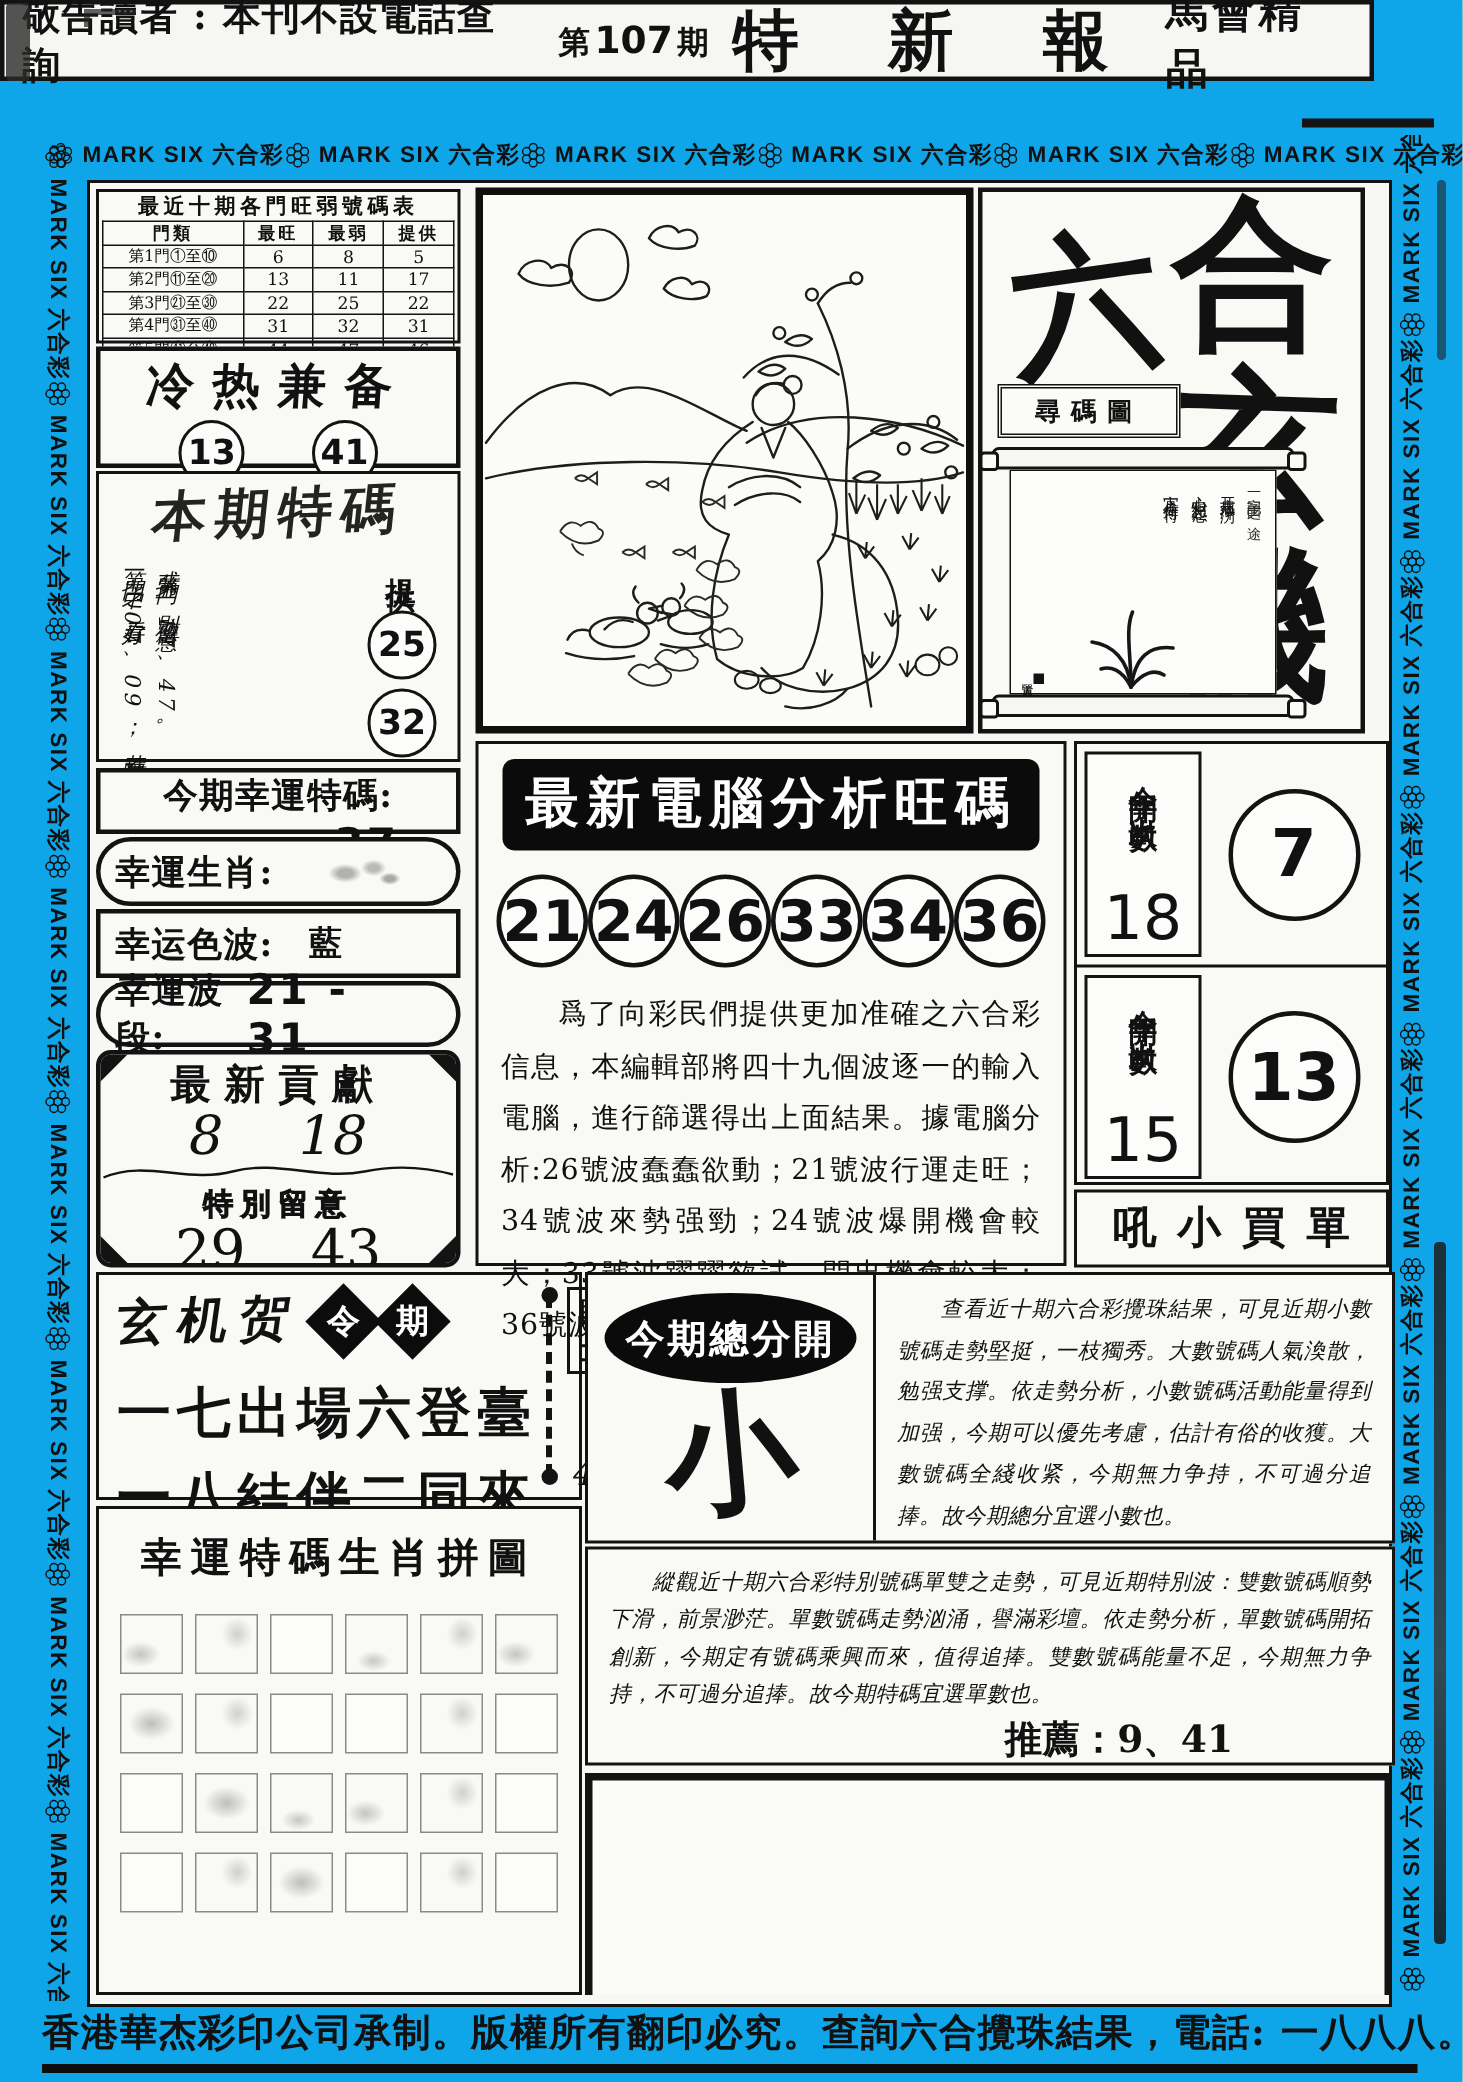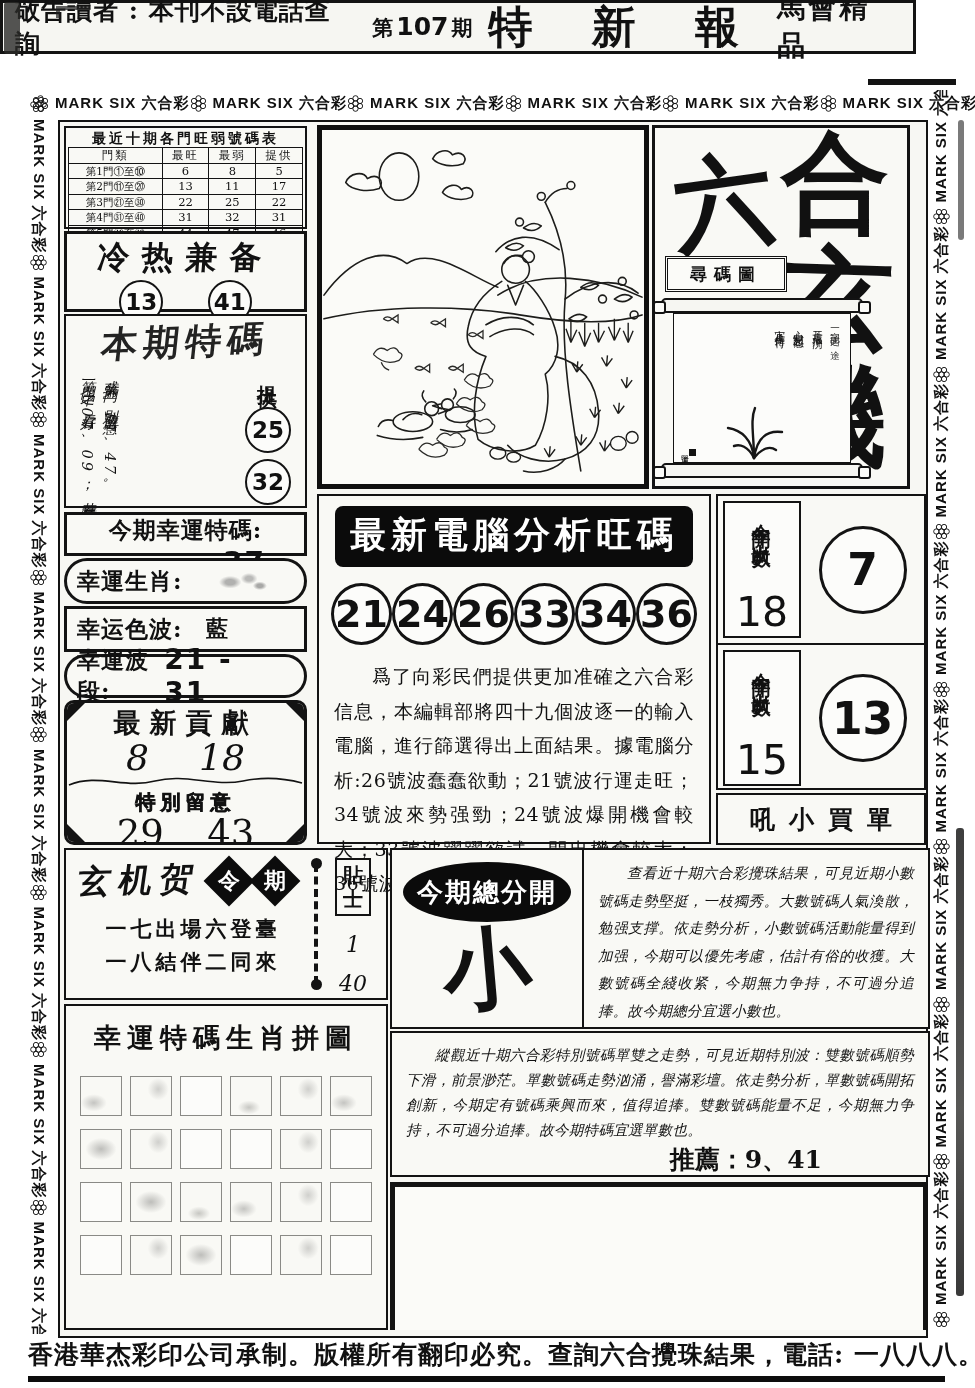--- a/index.html
+++ b/index.html
@@ -1,17 +1,17 @@
 <!DOCTYPE html>
 <html><head>
 <meta charset="utf-8">
 <style>
   html,body{margin:0;padding:0;}
   body{background:#b9b8b2;font-family:"Liberation Sans",sans-serif;color:#111;}
-  .page{position:relative;width:975px;height:1388px;background:#ffffff;overflow:hidden;
+  .page{position:relative;width:975px;height:1388px;background:#0ea5e9;overflow:hidden;
         box-shadow:0 0 8px rgba(0,0,0,.4);}
   .abs{position:absolute;}
   .box{position:absolute;border:2px solid #131313;background:#f9f9f5;box-sizing:border-box;}
 
   
   .corner-ink{left:4px;top:2px;width:16px;height:52px;background:#2a2a28;border-radius:3px;opacity:.8;}
   .corner-tick{left:56px;top:6px;width:30px;height:8px;border-left:4px solid #222;border-top:4px solid #222;opacity:.7;}
   .streak{left:956px;top:828px;width:8px;height:468px;background:linear-gradient(#1c1c1c,#3a3a38 60%,#161616);opacity:.85;border-radius:3px;}
   .streak2{left:958px;top:120px;width:6px;height:120px;background:#222;opacity:.6;border-radius:3px;}
   .ccc-mark{left:899px;top:1166px;font-size:11px;color:#444;letter-spacing:1px;}
@@ -37,21 +37,21 @@
   .flower{display:inline-flex;width:17px;height:17px;}
   .flower svg{width:17px;height:17px;}
 
   .main-frame{left:58px;top:120px;width:866px;height:1214px;border:2px solid #131313;background:#f7f7f3;}
 
   
   .gate-box{left:64px;top:126px;width:243px;height:103px;padding:1px 2px;}
   .gate-title{font-size:14px;font-weight:800;text-align:center;letter-spacing:3px;font-family:"DejaVu Serif",serif;line-height:18px;}
   table.gt{width:100%;border-collapse:collapse;}
   table.gt th,table.gt td{border:1px solid #131313;font-size:11.5px;text-align:center;padding:0;line-height:14.5px;font-family:"DejaVu Serif",serif;}
-  table.gt th{font-weight:400;letter-spacing:2px;}
+  table.gt th{font-weight:700;letter-spacing:2px;}
   table.gt td.g{font-size:10.5px;letter-spacing:0;}
 
   
   .cold-box{left:64px;top:231px;width:243px;height:81px;border-width:3px;}
   .cold-title{font-size:32px;font-weight:900;text-align:center;letter-spacing:12px;font-family:"DejaVu Serif",serif;margin-top:2px;transform:skewX(-4deg);}
   .cold-nums{display:flex;justify-content:space-around;margin:0 30px;}
   .circle-num{display:inline-flex;align-items:center;justify-content:center;border:2.5px solid #131313;border-radius:50%;
               background:#fcfcfa;font-weight:700;font-family:"DejaVu Sans",sans-serif;}
   .c40{width:40px;height:40px;font-size:23px;}
 
@@ -92,21 +92,21 @@
               -webkit-text-stroke:.6px #111;}
   .note-nums{display:flex;justify-content:space-around;padding:0 28px;font-size:37px;font-family:"DejaVu Serif",serif;line-height:36px;}
 
   
   .mystic{left:64px;top:848px;width:324px;height:152px;display:flex;padding:8px 8px 8px 12px;}
   .mystic-main{flex:1;}
   .mtitle-row{display:flex;align-items:center;}
   .mtitle{font-size:33px;font-weight:900;font-family:"DejaVu Serif",serif;letter-spacing:8px;transform:skewX(-10deg) rotate(-2deg);}
   .diamond{width:36px;height:36px;background:#0c0c0c;transform:rotate(45deg);margin-left:10px;display:flex;align-items:center;justify-content:center;}
   .diamond span{transform:rotate(-45deg);color:#fff;font-size:22px;font-weight:800;font-family:"DejaVu Serif",serif;}
-  .verses{margin-top:12px;font-size:21px;font-weight:900;letter-spacing:4px;font-family:Liberation Mono, monospace;line-height:1.55;white-space:nowrap;text-align:center;}
+  .verses{margin-top:12px;font-size:36px;font-weight:900;letter-spacing:4px;font-family:Liberation Serif, serif;line-height:1.55;white-space:nowrap;text-align:center;}
   .mdivider{width:0;border-left:4px dashed #131313;margin:6px 10px 6px 6px;position:relative;}
   .mdivider::before,.mdivider::after{content:"";position:absolute;left:-7.5px;width:11px;height:11px;background:#131313;border-radius:50%;}
   .mdivider::before{top:-6px;} .mdivider::after{bottom:-6px;}
   .tip-col{width:50px;text-align:center;}
   .tip-label{border:2px solid #131313;width:32px;margin:0 auto;font-size:20px;font-weight:800;font-family:"DejaVu Serif",serif;line-height:1.2;padding:3px 0;}
   .tip-nums{margin-top:10px;font-size:22px;font-style:italic;font-family:"DejaVu Serif",serif;line-height:1.75;}
 
   
   .puzzle{left:64px;top:1004px;width:324px;height:326px;}
   .pz-title{font-size:27px;font-weight:900;text-align:center;letter-spacing:6px;font-family:"DejaVu Serif",serif;margin-top:14px;}
@@ -160,21 +160,21 @@
              display:flex;flex-direction:column;align-items:center;padding-top:6px;box-sizing:border-box;background:#fcfcfa;}
   .stat-labels{writing-mode:vertical-rl;height:86px;font-size:19px;font-family:"DejaVu Serif",serif;font-weight:600;letter-spacing:3px;}
   .stat-labels span{margin:0 2px;}
   .stat-count{font-size:41px;font-family:"DejaVu Sans",sans-serif;margin-top:0px;}
   .stat-ballwrap{flex:1;display:flex;justify-content:center;}
   .stat-ball{width:82px;height:82px;border:3px solid #131313;border-radius:50%;display:flex;align-items:center;justify-content:center;
              font-size:44px;font-weight:600;font-family:"DejaVu Sans",sans-serif;background:#fcfcfa;}
 
   
   .smallbuy{left:716px;top:793px;width:210px;height:52px;display:flex;align-items:center;justify-content:center;
-            font-size:25px;font-weight:900;letter-spacing:14px;font-family:"DejaVu Serif",serif;padding-left:14px;}
+            font-size:29px;font-weight:900;letter-spacing:14px;font-family:"DejaVu Serif",serif;padding-left:14px;}
 
   
   .crow{display:flex;border-width:2.5px;}
   .rowA{left:390px;top:848px;width:540px;height:181px;}
   .rowB{left:390px;top:1031px;width:540px;height:146px;}
   .crow .left{width:190px;border-right:2.5px solid #131313;position:relative;}
   .oval{margin:12px auto 0;width:168px;height:60px;background:#0b0b0b;border-radius:50%;color:#fff;
         display:flex;align-items:center;justify-content:center;font-size:26px;font-weight:800;
         letter-spacing:2px;font-family:"DejaVu Serif",serif;}
   .bigchar{text-align:center;font-size:88px;font-weight:900;font-family:"DejaVu Serif",serif;line-height:1.05;transform:rotate(-5deg);}

